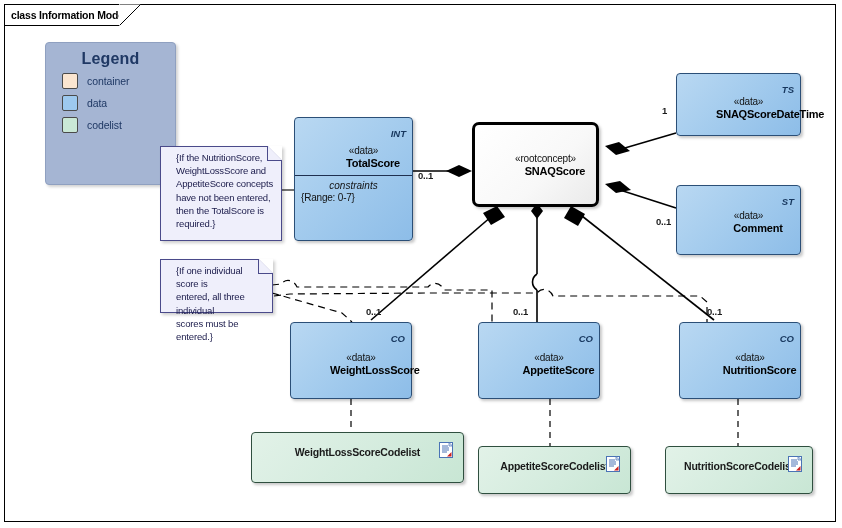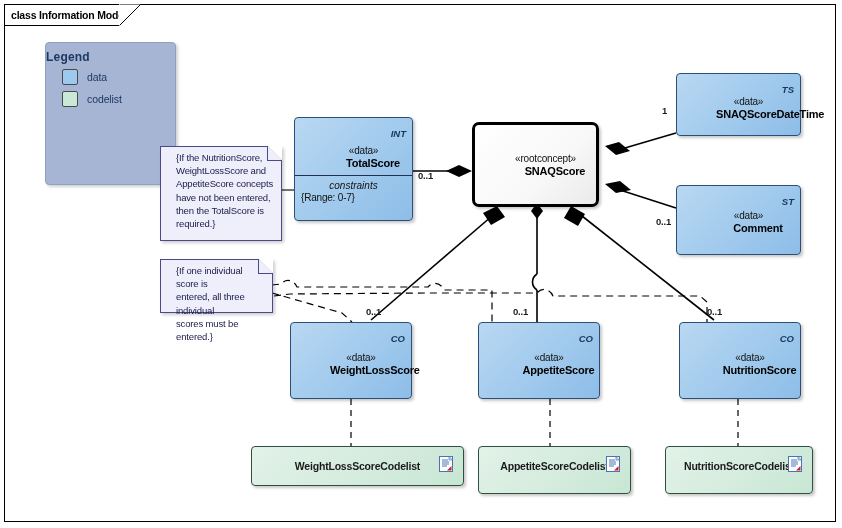--- a/index.html
+++ b/index.html
@@ -61,21 +61,22 @@
     left: 45px;
     top: 42px;
     width: 129px;
     height: 141px;
     background: #a5b5d3;
     border: 1px solid #8fa0c0;
     border-radius: 4px;
     box-shadow: 2px 2px 3px rgba(0,0,0,0.18);
   }
   #legend-title {
-    font-size: 12px;
+    text-align: center;
+    font-size: 16px;
     font-weight: bold;
     color: #1f3864;
     margin-top: 7px;
     letter-spacing: 0.2px;
   }
   .legend-row {
     display: flex;
     align-items: center;
     margin: 3px 0 0 16px;
     height: 19px;
@@ -307,20 +308,24 @@
       <line x1="550" y1="399" x2="550" y2="446" stroke="#000" stroke-width="1.2" stroke-dasharray="6,5"></line>
     </g>
     <g>
       <line x1="738" y1="399" x2="738" y2="446" stroke="#000" stroke-width="1.2" stroke-dasharray="6,5"></line>
     </g>
   </svg>
 
   <div id="legend">
     <div id="legend-title">Legend</div>
 
+    <div class="legend-row">
+      <span class="legend-swatch" style="background:#fbe5d0"></span>
+      <span class="legend-label">container</span>
+    </div>
     <div class="legend-row">
       <span class="legend-swatch" style="background:#9dc9ef"></span>
       <span class="legend-label">data</span>
     </div>
     <div class="legend-row">
       <span class="legend-swatch" style="background:#c9e8d6"></span>
       <span class="legend-label">codelist</span>
     </div>
   </div>
 
@@ -334,21 +339,21 @@
 required.}</div>
   </div>
 
   <div class="note" style="left:160px; top:259px; width:113px; height:54px;">
     <div class="note-fold"></div>
     <div class="note-text">{If one individual score is
 entered, all three individual
 scores must be entered.}</div>
   </div>
 
-  <div class="clsbox data" style="left:294px; top:117px; width:119px; height:104px;">
+  <div class="clsbox data" style="left:294px; top:117px; width:119px; height:124px;">
     <div class="cls-tag">INT</div>
     <div class="cls-compartment" style="top:24px;">
       <div class="cls-stereo">«data»</div>
       <div class="cls-name">TotalScore</div>
     </div>
     <div class="cls-sep" style="top:57px;"></div>
     <div class="cls-compartment" style="top:59px;">
       <div class="compart-title">constraints</div>
       <div class="compart-item">{Range: 0-7}</div>
     </div>
@@ -400,21 +405,21 @@
 
   <div class="clsbox data" style="left:679px; top:322px; width:122px; height:77px;">
     <div class="cls-tag">CO</div>
     <div class="cls-body-center" style="transform:translateY(-38%);">
       <div class="cls-stereo">«data»</div>
       <div class="cls-name">NutritionScore</div>
     </div>
   </div>
   <div class="mult" style="left:707px; top:306px;">0..1</div>
 
-  <div class="clsbox codelist" style="left:251px; top:446px; width:213px; height:40px;">
+  <div class="clsbox codelist" style="left:251px; top:432px; width:213px; height:51px;">
     <div class="codelist-name">WeightLossScoreCodelist</div>
     <svg class="doc-icon" viewBox="0 0 15 17">
       <rect x="0.5" y="0.5" width="13" height="15" fill="#ffffff" stroke="#4a73b5" stroke-width="1"></rect>
       <path d="M10,0.5 L13.5,4 L10,4 Z" fill="#dce6f4" stroke="#4a73b5" stroke-width="0.7"></path>
       <line x1="3" y1="4" x2="9" y2="4" stroke="#4a73b5" stroke-width="1"></line>
       <line x1="3" y1="6" x2="10" y2="6" stroke="#4a73b5" stroke-width="1"></line>
       <line x1="3" y1="8" x2="10" y2="8" stroke="#4a73b5" stroke-width="1"></line>
       <line x1="3" y1="10" x2="8" y2="10" stroke="#4a73b5" stroke-width="1"></line>
       <path d="M8,14.5 L12.5,10 L12.5,14.5 Z" fill="#cc2222"></path>
     </svg>

